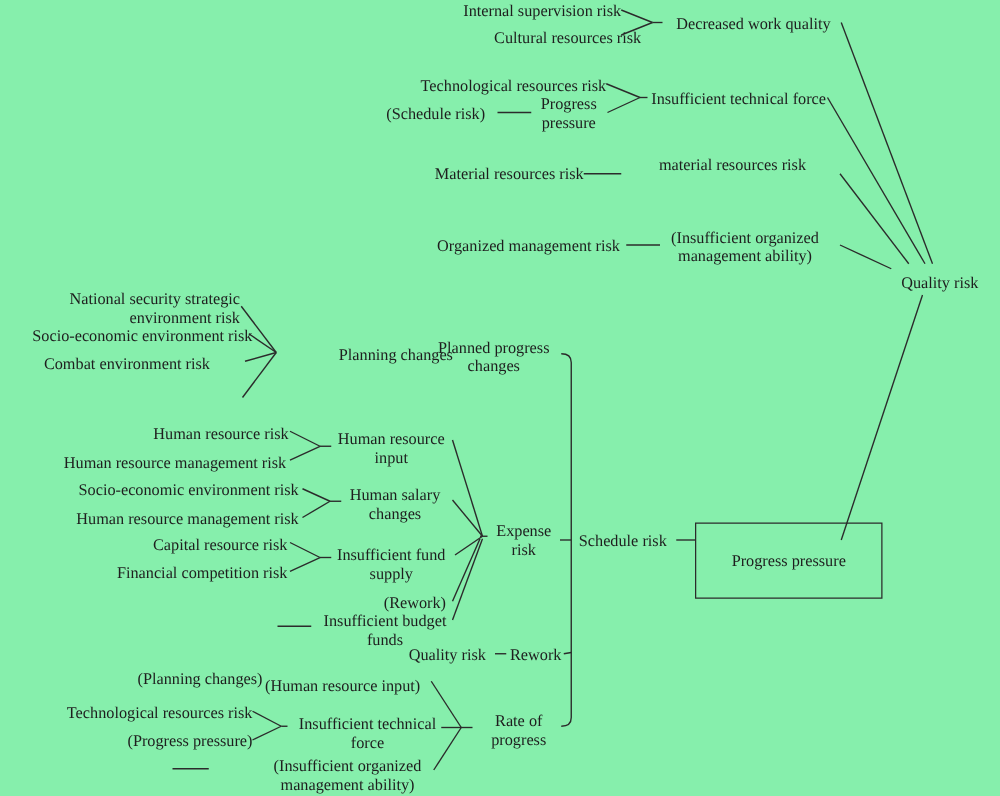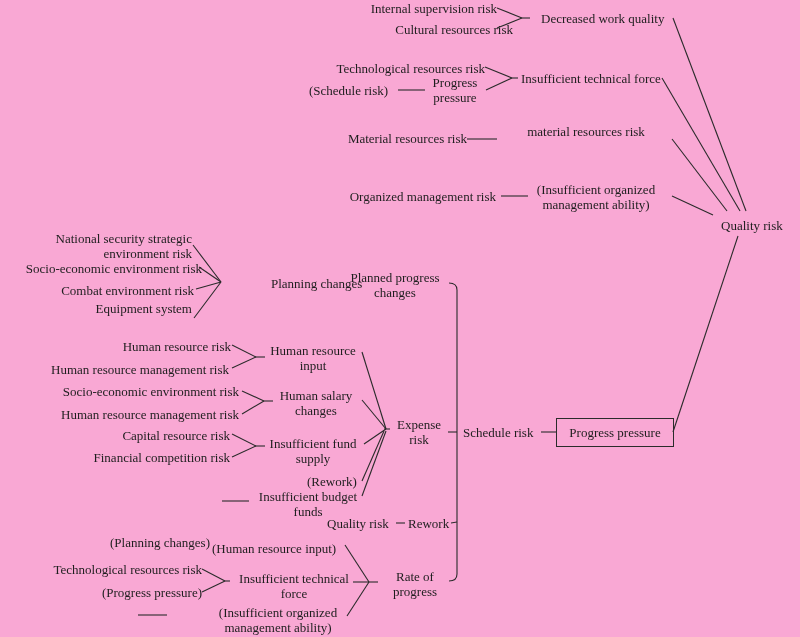--- a/index.html
+++ b/index.html
@@ -1,22 +1,22 @@
 <!DOCTYPE html>
 <html><head>
 <meta charset="utf-8">
 <style>
   html, body { margin: 0; padding: 0; background: #ffffff; }
-  #canvas { position: relative; width: 800px; height: 637px; background: #f9a8d4; overflow: hidden; }
+  #canvas { position: relative; width: 800px; height: 637px; background: #86efac; overflow: hidden; }
   #lines { position: absolute; left: 0; top: 0; width: 800px; height: 637px; }
   #lines line, #lines path, #lines rect { stroke: #2b2b2b; stroke-width: 1.1; fill: none; }
   .lbl { position: absolute; font-family: "Liberation Serif", serif; font-size: 13px; line-height: 15px; color: #1e1e1e; white-space: nowrap; }
   .r { text-align: right; }
   .c { text-align: center; }
-  .box { border: 1px solid #2b2b2b; padding: 0; }
+  .box { border: 1px solid #2b2b2b; padding: 16px; }
 </style>
 </head>
 <body>
 
 <div id="canvas">
   <svg id="lines" viewBox="0 0 800 637">
 
     <line x1="497" y1="8" x2="522" y2="18"></line>
     <line x1="497" y1="28" x2="522" y2="18"></line>
     <line x1="522" y1="18" x2="530" y2="18"></line>
@@ -103,23 +103,22 @@
     <div>(Insufficient organized</div>
     <div>management ability)</div>
   </div>
   <div class="lbl" style="left:721px; top:218px;">Quality risk</div>
 
   <div class="lbl r" style="right:608px; top:231px;">
     <div>National security strategic</div>
     <div>environment risk</div>
   </div>
   <div class="lbl r" style="right:598px; top:261px;">Socio-economic environment risk</div>
-  <div class="lbl r" style="right:606px; top:283px;">Combat environment risk</div>
+  <div class="lbl r" style="right:632px; top:283px;">Combat environment risk</div>
   <div class="lbl r" style="right:608px; top:301px;">
-    <div>Equipment system</div>
   </div>
   <div class="lbl" style="left:225px; top:276px;margin-left:46px;">Planning changes</div>
   <div class="lbl c" style="left:340px; top:270px; width:110px;">
     <div>Planned progress</div>
     <div>changes</div>
   </div>
 
   <div class="lbl r" style="right:569px; top:339px;">Human resource risk</div>
   <div class="lbl r" style="right:571px; top:362px;">Human resource management risk</div>
   <div class="lbl c" style="left:264px; top:343px; width:98px;">

